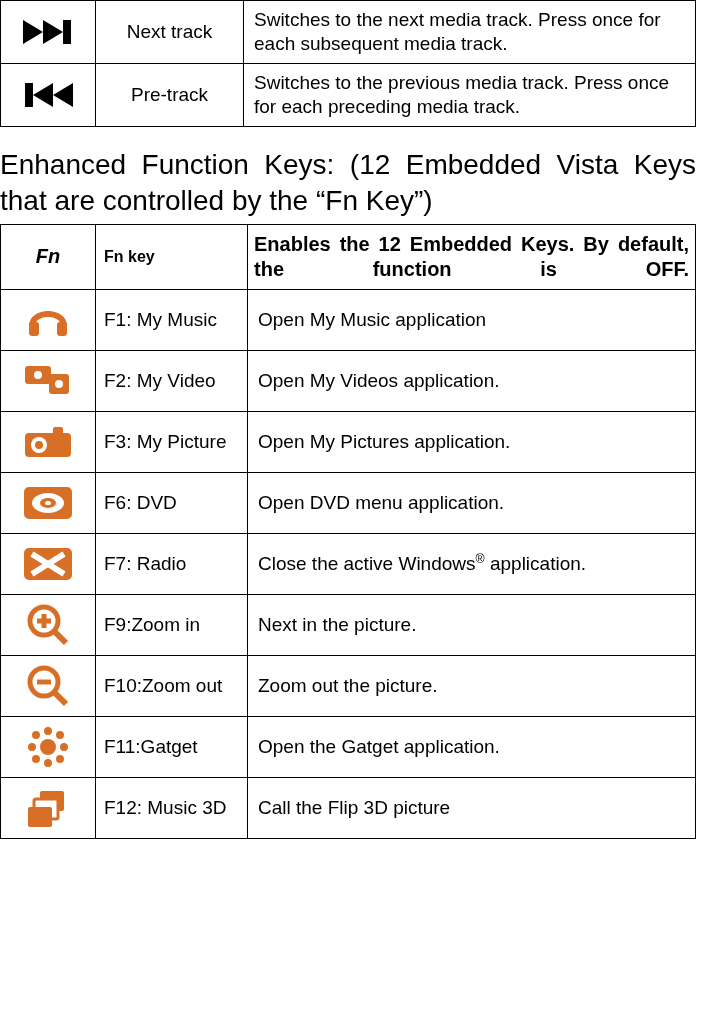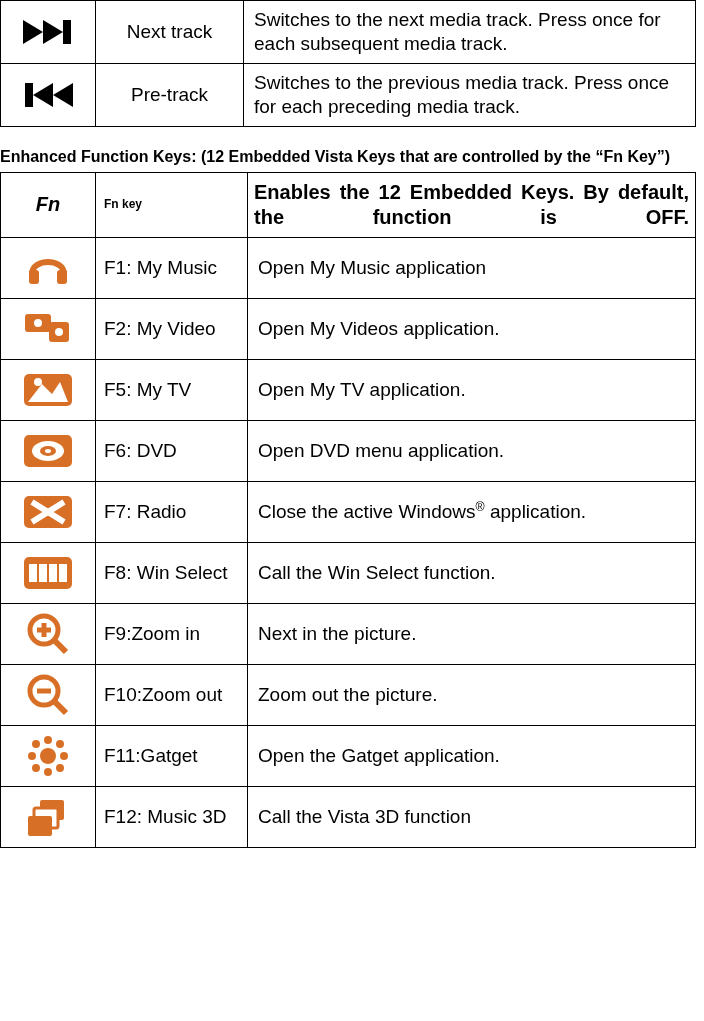--- a/index.html
+++ b/index.html
@@ -28,38 +28,37 @@
     font-size: 19px;
     line-height: 1.25;
   }
   .media-table td {
     height: 54px;
   }
   .col-icon { width: 92px; text-align: center; }
   .col-name { width: 135px; text-align: center; padding: 4px 6px; }
   .col-desc { padding: 4px 10px; text-align: left; }
   .section-intro {
-    font-size: 16px;
+    font-size: 28px;
     text-align: justify;
     margin: 20px 0 4px 0;
     line-height: 1.3;
-    font-weight: bold;
   }
   .fn-table td {
     height: 52px;
   }
   .fn-table th {
     height: 56px;
     vertical-align: middle;
   }
   .fn-head-left {
     width: 92px; text-align: center; font-style: italic; font-weight: bold; font-size: 20px;
   }
   .fn-head-mid {
-    width: 135px; text-align: left; font-weight: bold; font-size: 12px; padding: 4px 8px;
+    width: 135px; text-align: left; font-weight: bold; font-size: 16px; padding: 4px 8px;
   }
   .fn-head-right {
     text-align: justify; font-weight: bold; font-size: 20px; padding: 4px 6px;
     text-align-last: justify;
   }
   .fn-name { padding: 4px 8px; text-align: left; }
   .fn-desc { padding: 4px 10px; text-align: left; }
   .icon-cell { text-align: center; }
   .icon-cell svg { display: block; margin: 0 auto; }
   
@@ -124,33 +123,34 @@
         <rect x="2" y="2" width="26" height="18" rx="3" fill="#D86F26"></rect>
         <circle cx="15" cy="11" r="4" fill="#fff"></circle>
         <rect x="26" y="10" width="20" height="20" rx="3" fill="#D86F26"></rect>
         <circle cx="36" cy="20" r="4" fill="#fff"></circle>
       </svg>
     </td>
     <td class="fn-name">F2: My Video</td>
     <td class="fn-desc">Open My Videos application.</td>
   </tr>
 
-
-
-  <tr>
-    <td class="col-icon icon-cell">
-      <svg width="52" height="36" viewBox="0 0 52 36">
-        <rect x="2" y="2" width="48" height="32" rx="5" fill="#D86F26"></rect>
-        <polygon points="6,30 20,12 30,22 38,10 46,30" fill="#fff"></polygon>
-        <circle cx="16" cy="10" r="4" fill="#fff"></circle>
-      </svg>
-    </td>
-    <td class="fn-name">F5: My TV</td>
-    <td class="fn-desc">Open My TV application.</td>
-  </tr>
+  <tr>
+    <td class="col-icon icon-cell">
+      <svg width="50" height="34" viewBox="0 0 50 34">
+        <rect x="2" y="8" width="46" height="24" rx="4" fill="#D86F26"></rect>
+        <rect x="30" y="2" width="10" height="8" rx="2" fill="#D86F26"></rect>
+        <circle cx="16" cy="20" r="8" fill="#fff"></circle>
+        <circle cx="16" cy="20" r="4" fill="#D86F26"></circle>
+      </svg>
+    </td>
+    <td class="fn-name">F3: My Picture</td>
+    <td class="fn-desc">Open My Pictures application.</td>
+  </tr>
+
+
 
   <tr>
     <td class="col-icon icon-cell">
       <svg width="52" height="36" viewBox="0 0 52 36">
         <rect x="2" y="2" width="48" height="32" rx="5" fill="#D86F26"></rect>
         <ellipse cx="26" cy="18" rx="16" ry="10" fill="#fff"></ellipse>
         <ellipse cx="26" cy="18" rx="8" ry="5" fill="#D86F26"></ellipse>
         <ellipse cx="26" cy="18" rx="3" ry="2" fill="#fff"></ellipse>
       </svg>
     </td>
@@ -163,33 +163,20 @@
       <svg width="52" height="36" viewBox="0 0 52 36">
         <rect x="2" y="2" width="48" height="32" rx="5" fill="#D86F26"></rect>
         <line x1="10" y1="8" x2="42" y2="28" stroke="#fff" stroke-width="6"></line>
         <line x1="42" y1="8" x2="10" y2="28" stroke="#fff" stroke-width="6"></line>
       </svg>
     </td>
     <td class="fn-name">F7: Radio</td>
     <td class="fn-desc">Close the active Windows<sup>®</sup> application.</td>
   </tr>
 
-  <tr>
-    <td class="col-icon icon-cell">
-      <svg width="52" height="36" viewBox="0 0 52 36">
-        <rect x="2" y="2" width="48" height="32" rx="5" fill="#D86F26"></rect>
-        <rect x="7" y="9" width="8" height="18" fill="#fff"></rect>
-        <rect x="17" y="9" width="8" height="18" fill="#fff"></rect>
-        <rect x="27" y="9" width="8" height="18" fill="#fff"></rect>
-        <rect x="37" y="9" width="8" height="18" fill="#fff"></rect>
-      </svg>
-    </td>
-    <td class="fn-name">F8: Win Select</td>
-    <td class="fn-desc">Call the Win Select function.</td>
-  </tr>
 
   <tr>
     <td class="col-icon icon-cell">
       <svg width="44" height="44" viewBox="0 0 44 44">
         <circle cx="18" cy="18" r="14" fill="none" stroke="#D86F26" stroke-width="5"></circle>
         <line x1="28" y1="28" x2="40" y2="40" stroke="#D86F26" stroke-width="6"></line>
         <line x1="18" y1="11" x2="18" y2="25" stroke="#D86F26" stroke-width="5"></line>
         <line x1="11" y1="18" x2="25" y2="18" stroke="#D86F26" stroke-width="5"></line>
       </svg>
     </td>
@@ -229,19 +216,19 @@
 
   <tr>
     <td class="col-icon icon-cell">
       <svg width="48" height="42" viewBox="0 0 48 42">
         <rect x="16" y="4" width="24" height="20" rx="2" fill="#D86F26"></rect>
         <rect x="10" y="12" width="24" height="20" rx="2" fill="#fff" stroke="#D86F26" stroke-width="3"></rect>
         <rect x="4" y="20" width="24" height="20" rx="2" fill="#D86F26"></rect>
       </svg>
     </td>
     <td class="fn-name">F12: Music 3D</td>
-    <td class="fn-desc">Call the Vista 3D function</td>
+    <td class="fn-desc">Call the Flip 3D picture</td>
   </tr>
 
 </tbody>
     </table>
 
 </div>
 
 </body></html>

